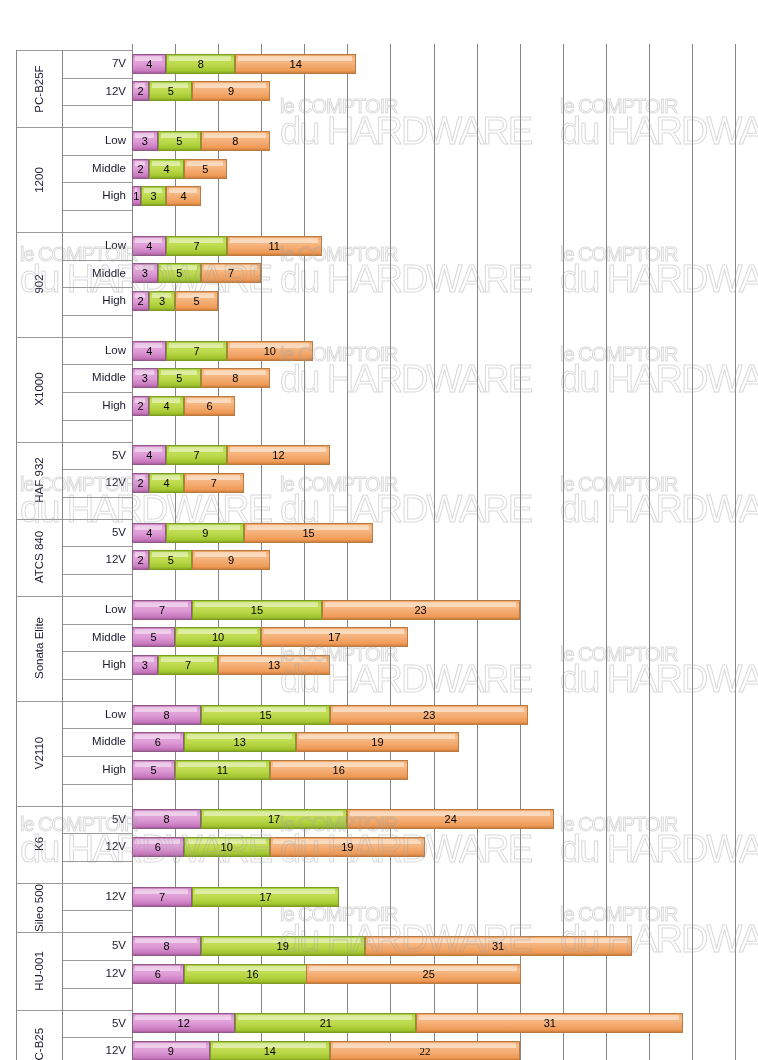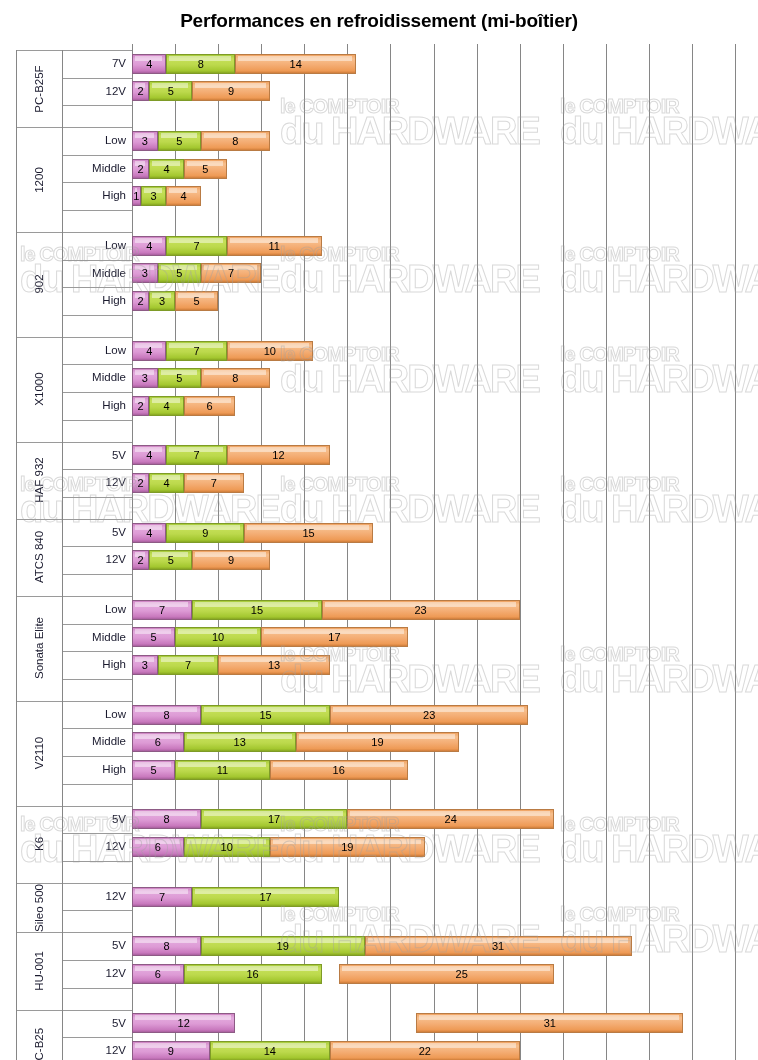--- a/index.html
+++ b/index.html
@@ -61,31 +61,30 @@
     border-color:#b97b44;
   }
   .seg .hl{
     position:absolute;left:2px;right:3px;top:1px;height:5px;
     background:rgba(255,255,255,.45);pointer-events:none;
   }
   .seg .lbl{position:relative;z-index:2;}
 
   
   .wm{position:absolute;pointer-events:none;user-select:none;
-      font-weight:bold;color:transparent;line-height:1;white-space:nowrap;
+      font-weight:normal;color:transparent;line-height:1;white-space:nowrap;
       -webkit-text-stroke:1px rgba(160,160,160,.40);}
   .wm .w1{font-size:20px;letter-spacing:-1px;display:block;}
   .wm .w2{font-size:38px;letter-spacing:-2px;display:block;margin-top:-4px;}
 </style>
 </head>
 <body>
 
 <div id="root">
 
-  <div class="chart-title">Performances en refroidissement (mi-boîtier)</div>
 
   <div id="plot">
     <div id="gridarea" style="height: 1062.8px;">
         <div class="vgrid" style="left: 0px;"></div>
         <div class="vgrid" style="left: 43.0714px;"></div>
         <div class="vgrid" style="left: 86.1429px;"></div>
         <div class="vgrid" style="left: 129.214px;"></div>
         <div class="vgrid" style="left: 172.286px;"></div>
         <div class="vgrid" style="left: 215.357px;"></div>
         <div class="vgrid" style="left: 258.429px;"></div>
@@ -515,45 +514,49 @@
         </div>
         <div class="barrow" style="top: 919.8px; left: 0px; width: 758px;">
           <div class="seg s100" style="left: 132px; width: 51.6857px;">
             <div class="hl"></div>
             <span class="lbl">6</span>
           </div>
           <div class="seg s200" style="left: 183.686px; width: 137.829px;">
             <div class="hl"></div>
             <span class="lbl">16</span>
           </div>
-          <div class="seg s300" style="left: 339px; width: 215.357px; padding-left: 30px;">
+          <div class="seg s300" style="left: 306px; width: 215.357px; padding-left: 30px;">
             <div class="hl"></div>
             <span class="lbl">25</span>
           </div>
         </div>
         <div class="barrow" style="top: 969.4px; left: 0px; width: 758px;">
           <div class="seg s100" style="left: 132px; width: 103.371px;">
             <div class="hl"></div>
             <span class="lbl">12</span>
           </div>
+          <div class="seg s200" style="left: 235.371px; width: 180.9px;">
+            <div class="hl"></div>
+            <span class="lbl">21</span>
+          </div>
           <div class="seg s300" style="left: 416.271px; width: 267.043px;">
             <div class="hl"></div>
             <span class="lbl">31</span>
           </div>
         </div>
         <div class="barrow" style="top: 997px; left: 0px; width: 758px;">
           <div class="seg s100" style="left: 132px; width: 77.5286px;">
             <div class="hl"></div>
             <span class="lbl">9</span>
           </div>
           <div class="seg s200" style="left: 209.529px; width: 120.6px;">
             <div class="hl"></div>
             <span class="lbl">14</span>
           </div>
-          <div class="seg s300" style="left: 330.129px; width: 189.514px;">
+          <div class="seg s300" style="left: 330.129px; width: 189.514px; font-family: Liberation Serif, serif;">
             <div class="hl"></div>
             <span class="lbl">22</span>
           </div>
         </div>
       </div>
     <div id="watermarks">
         <div class="wm" style="left: 280px; top: 52px;">
           <span class="w1">le COMPTOIR</span>
           <span class="w2">du HARDWARE</span>
         </div>

